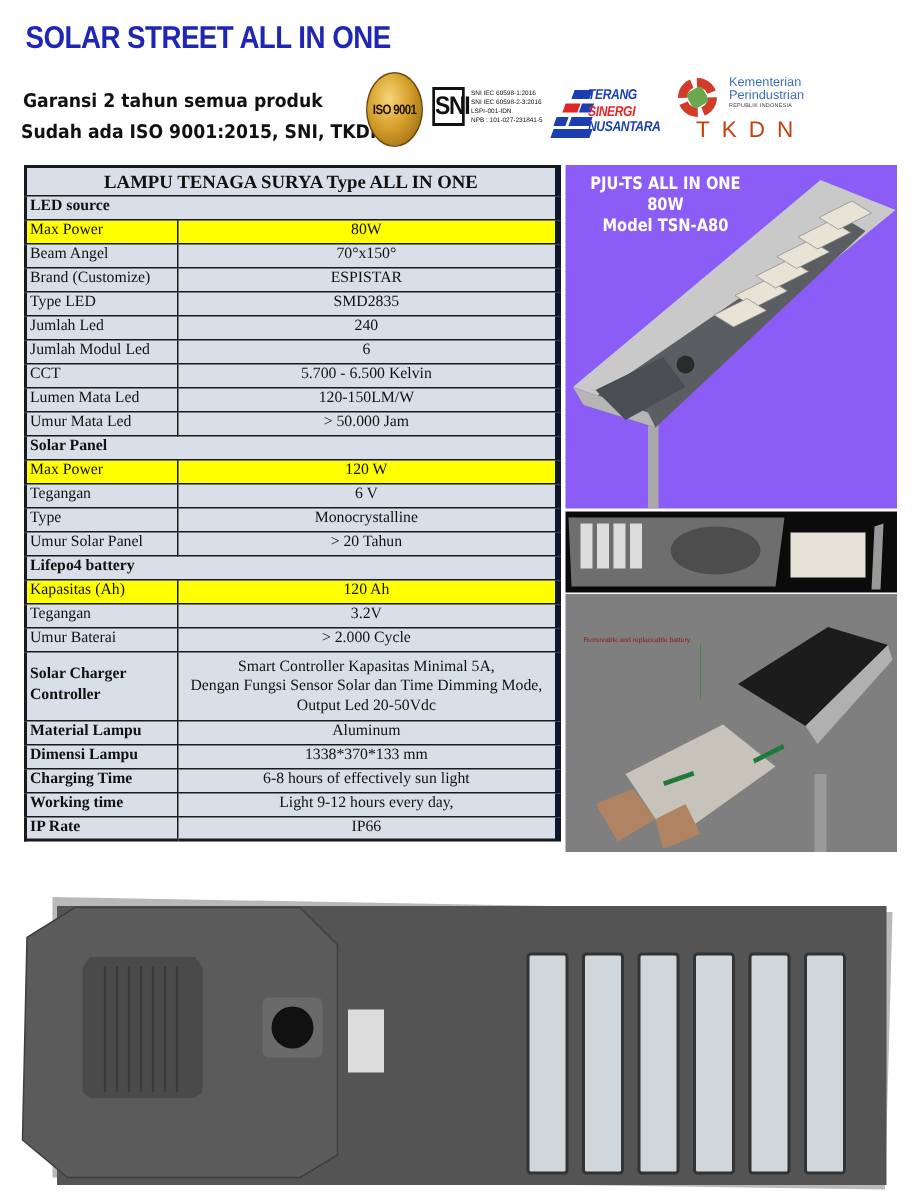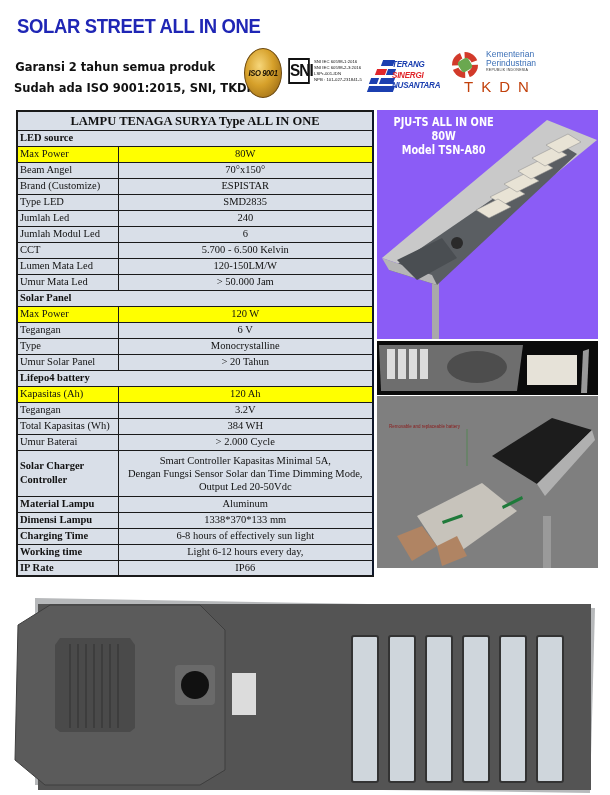--- a/index.html
+++ b/index.html
@@ -20,21 +20,20 @@
   }
   .tagline span { display: block; white-space: nowrap; }
 
   
   .iso {
     position: absolute; left: 244px; top: 48px; width: 38px; height: 50px;
     border-radius: 50%;
     background: radial-gradient(ellipse at 40% 35%, #f6d67a 0%, #d6a02a 45%, #8a5c10 100%);
     display: flex; align-items: center; justify-content: center;
     border: 1px solid #6b470c;
-    font-style: italic;
   }
   .iso .iso-text {
     font-family: "Liberation Sans", sans-serif; font-weight: bold; font-size: 9px;
     color: #1b1204; letter-spacing: -0.5px; transform: scaleX(0.85);
   }
   .sni { position: absolute; left: 287px; top: 58px; display: flex; align-items: center; gap: 3px; }
   .sni-mark {
     width: 24px; height: 26px; border: 2px solid #111;
     font-family: "Liberation Sans", sans-serif; font-weight: bold; font-size: 17px;
     line-height: 22px; text-align: center; letter-spacing: -1px; color: #111;
@@ -86,21 +85,21 @@
     border-top: 2px solid #1a1a1a;
   }
   .spec .section td { font-weight: bold; }
   .spec .val { text-align: center; }
   .spec .hl td { background: #ffff00; }
   .spec .bold-label { font-weight: bold; }
   .spec .tall td { height: 46px; white-space: normal; line-height: 14px; }
   .spec .tall .val { line-height: 13px; }
   .spec tr:last-child td { border-bottom: 2px solid #1a1a1a; }
   .spec td:first-child { border-left: 2px solid #1a1a1a; }
-  .spec td:last-child { border-right: 2px solid #0f172a; font-family: Liberation Serif, serif; }
+  .spec td:last-child { border-right: 4px solid #0f172a; font-family: Liberation Serif, serif; }
 
   
   .panel-top {
     position: absolute; left: 377px; top: 110px; width: 221px; height: 229px;
     background: #8b5cf6; overflow: hidden;
   }
   .panel-top .cap {
     position: absolute; left: 5px; top: 5px; width: 145px; text-align: center;
     font-family: "DejaVu Sans", sans-serif; font-weight: bold; font-size: 11.5px; line-height: 14px;
     color: #ffffff; transform: scaleX(0.85); transform-origin: left center;
@@ -246,24 +245,20 @@
   <tr class="section">
         <td colspan="2">Lifepo4 battery</td>
       </tr>
   <tr class="hl">
         <td>Kapasitas (Ah)</td>
         <td class="val">120 Ah</td>
       </tr>
   <tr>
         <td>Tegangan</td>
         <td class="val">3.2V</td>
-      </tr>
-  <tr>
-        <td>Total Kapasitas (Wh)</td>
-        <td class="val">384 WH</td>
       </tr>
   <tr>
         <td>Umur Baterai</td>
         <td class="val">&gt; 2.000 Cycle</td>
       </tr>
 
   <tr class="tall">
     <td class="bold-label">
       <div>Solar Charger</div>
       <div>Controller</div>
@@ -282,21 +277,21 @@
   <tr>
         <td class="bold-label">Dimensi Lampu</td>
         <td class="val">1338*370*133 mm</td>
       </tr>
   <tr>
         <td class="bold-label">Charging Time</td>
         <td class="val">6-8  hours of  effectively sun light</td>
       </tr>
   <tr>
         <td class="bold-label">Working time</td>
-        <td class="val">Light 6-12 hours every day,</td>
+        <td class="val">Light 9-12 hours every day,</td>
       </tr>
   <tr>
         <td class="bold-label">IP Rate</td>
         <td class="val">IP66</td>
       </tr>
 </tbody>
   </table>
 
 <div class="panel-top">
   <svg width="221" height="229" viewBox="0 0 221 229">

